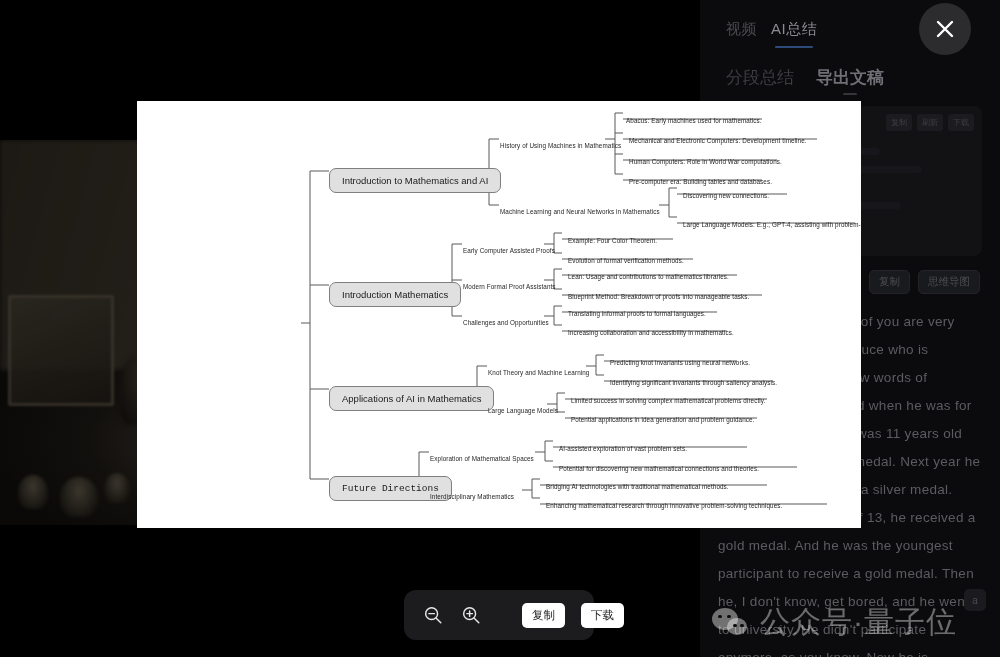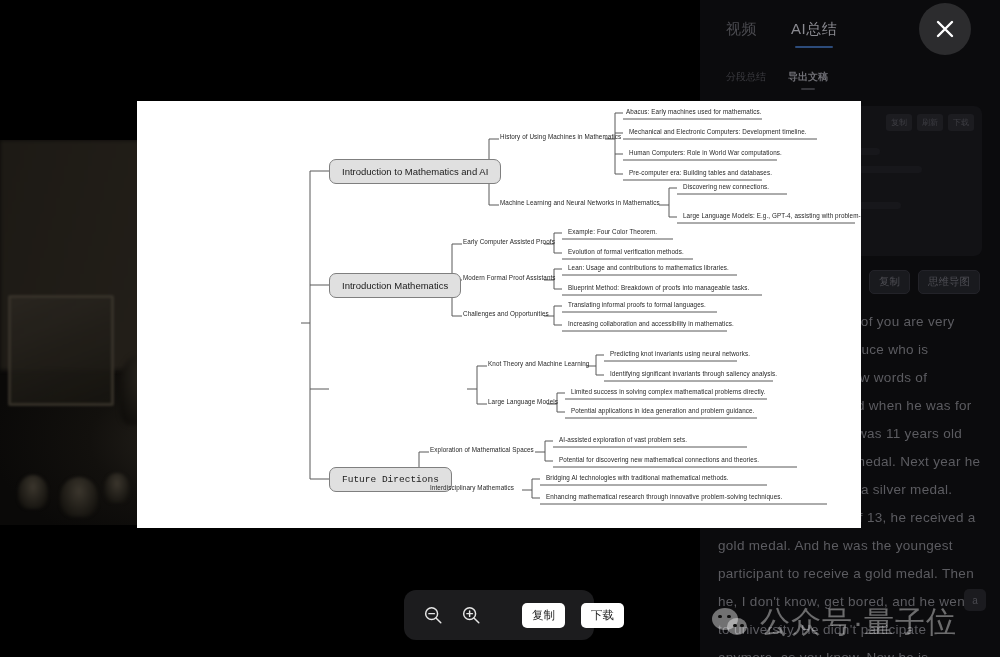--- a/index.html
+++ b/index.html
@@ -66,37 +66,37 @@
   .side-panel {
     position: absolute;
     right: 0; top: 0;
     width: 300px; height: 657px;
     background: #0b0b0d;
     color: #6d6d72;
     box-sizing: border-box;
     padding: 0 18px;
   }
   .sp-tabs {
-    display: flex; align-items: center; gap: 34px;
+    display: flex; align-items: center; gap: 14px;
     height: 62px; padding-left: 8px;
   }
   .sp-tab {
     font-size: 15px; color: #4a4a4f; letter-spacing: .5px;
     position: relative; padding-bottom: 4px;
   }
   .sp-tab.active { color: #8a8a90; }
   .sp-tab.active::after {
     content: ""; position: absolute; left: 4px; right: 4px; bottom: -5px;
     height: 2px; background: #2c4b7a; border-radius: 2px;
   }
   .sp-subtabs {
     display: flex; align-items: center; gap: 22px;
     padding-left: 8px; height: 30px;
   }
-  .sp-subtab { font-size: 10px; color: #3c3c41; }
+  .sp-subtab { font-size: 17px; color: #3c3c41; }
   .sp-subtab.active {
     color: #6f6f75; font-weight: bold; position: relative;
   }
   .sp-subtab.active::after {
     content: ""; position: absolute; left: 50%; transform: translateX(-50%);
     bottom: -6px; width: 14px; height: 2px; background: #35353a; border-radius: 2px;
   }
 
   .sp-card {
     margin-top: 14px;
@@ -186,20 +186,21 @@
     z-index: 20;
     overflow: hidden;
   }
   .mm-svg { position: absolute; left: 0; top: 0; }
 
   .node {
     position: absolute;
     box-sizing: border-box;
     white-space: nowrap;
     color: #262626;
+    margin-top: 9px;
   }
   .node.root {
     background: #2e75b6;
     color: #ffffff;
     border-radius: 4px;
     font-size: 16px;
     font-weight: bold;
     letter-spacing: .2px;
     padding: 9px 16px;
     box-shadow: 0 1px 2px rgba(0,0,0,.25);
@@ -429,20 +430,21 @@
         <line x1="416" y1="346" x2="610" y2="346"></line>
         <line x1="416" y1="366" x2="660" y2="366"></line>
         <line x1="403" y1="384" x2="630" y2="384"></line>
         <line x1="403" y1="403" x2="690" y2="403"></line>
       </g>
     </svg>
 
 
     <div class="node lvl1" style="left:192px; top:58px;">Introduction to Mathematics and AI</div>
     <div class="node lvl1" style="left:192px; top:172px;">Introduction Mathematics</div>
+    <div class="node lvl1" style="left:192px; top:276px;">Applications of AI in Mathematics</div>
     <div class="node lvl1" style="left:192px; top:366px;font-family:Liberation Mono, monospace;">Future Directions</div>
 
     <div class="node lvl2" style="left:360px; top:32px;">History of Using Machines in Mathematics</div>
     <div class="node lvl2" style="left:360px; top:98px;">Machine Learning and Neural Networks in Mathematics</div>
 
     <div class="node lvl2" style="left:323px; top:137px;">Early Computer Assisted Proofs</div>
     <div class="node lvl2" style="left:323px; top:173px;">Modern Formal Proof Assistants</div>
     <div class="node lvl2" style="left:323px; top:209px;">Challenges and Opportunities</div>
 
     <div class="node lvl2" style="left:348px; top:259px;">Knot Theory and Machine Learning</div>

